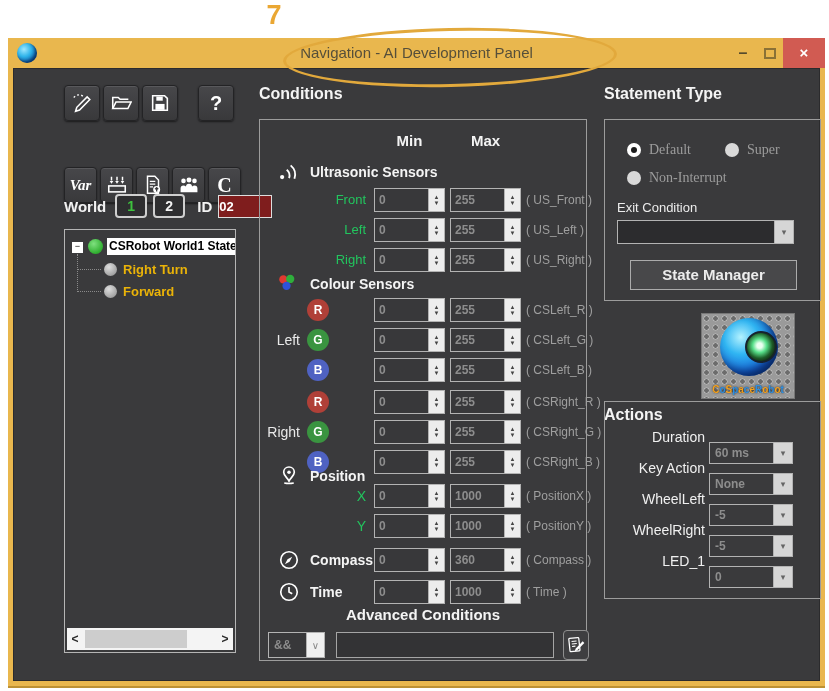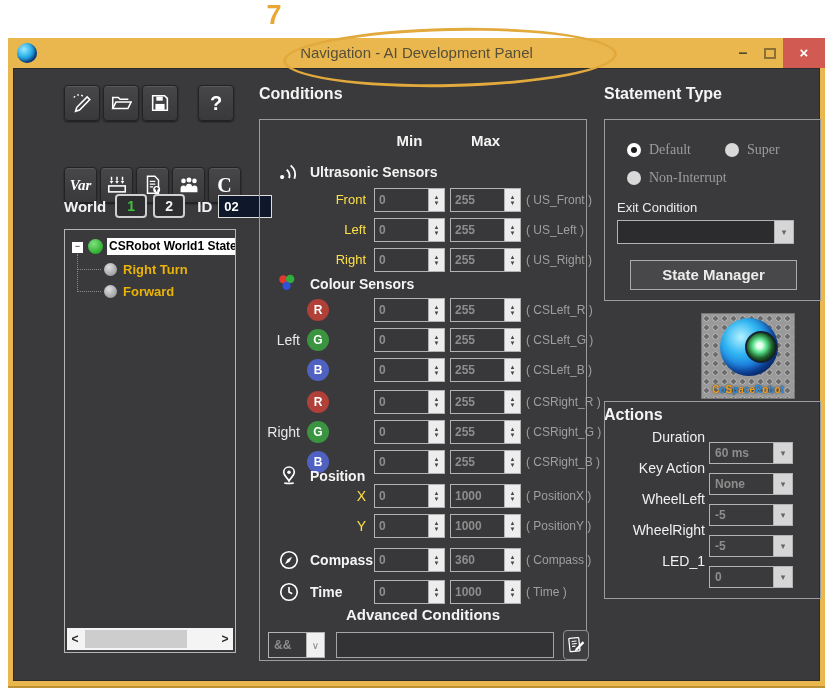--- a/index.html
+++ b/index.html
@@ -36,41 +36,41 @@
 .varbtn { font-family:"Liberation Serif",serif; font-style:italic; font-weight:bold; font-size:15px; }
 .cbtn { font-family:"Liberation Serif",serif; font-weight:bold; font-size:20px; }
 
 
 .worldrow { position:absolute; left:50px; top:124px; height:26px; display:flex; align-items:center; }
 .wlabel { font-size:15px; font-weight:bold; color:#f2f2f2; margin-right:9px; }
 .wbtn { width:32px; height:24px; background:#2e2e30; border:2px solid #cfcfcf; border-radius:4px; text-align:center; line-height:20px; font-size:14px; font-weight:bold; margin-right:6px; }
 .wbtn.on { color:#3ec23e; }
 .wbtn.off { color:#f2f2f2; }
 .idlabel { font-size:15px; font-weight:bold; color:#f2f2f2; margin:0 6px 0 6px; }
-.idfield { width:54px; height:23px; background:#0f172a; border:1px solid #dedede; color:#fff; font-size:13px; font-weight:bold; line-height:21px; padding-left:5px; }
+.idfield { width:54px; height:23px; background:#7f1d1d; border:1px solid #dedede; color:#fff; font-size:13px; font-weight:bold; line-height:21px; }
 
 
 .tree { position:absolute; left:50px; top:160px; width:172px; height:424px; border:1px solid #b5b5b5; background:#3a3a3c; }
 .expander { position:absolute; left:7px; top:12px; width:11px; height:11px; background:#fff; color:#000; font-size:9px; line-height:9px; text-align:center; }
 .gdot { position:absolute; left:23px; top:9px; width:15px; height:15px; border-radius:50%; background:radial-gradient(circle at 38% 32%, #7fe07f, #2fae2f 70%); }
 .rootlab { position:absolute; left:42px; top:8px; max-width:128px; background:#fff; color:#000; font-size:12px; font-weight:bold; line-height:17px; padding:0 2px; white-space:nowrap; overflow:hidden; }
 .cdot { position:absolute; width:13px; height:13px; border-radius:50%; background:radial-gradient(circle at 38% 32%, #dedede, #9f9f9f 75%); left:39px; }
 .clab { position:absolute; left:58px; font-size:13px; font-weight:bold; color:#eab308; }
 .tconn { position:absolute; border-left:1px dotted #8a8a8a; }
 .hscroll { position:absolute; left:2px; right:2px; bottom:2px; height:22px; background:#f4f4f4; }
 .sarrow { position:absolute; top:0; width:16px; height:22px; color:#2a2a2a; font-size:12px; font-weight:bold; text-align:center; line-height:22px; }
 .sthumb { position:absolute; left:18px; top:2px; width:102px; height:18px; background:#cdcdcd; }
 
 
 .gbox { position:absolute; border:1px solid #9c9c9c; }
 .h1 { position:absolute; font-size:16px; font-weight:bold; color:#f4f4f4; }
 
 
 .crow { position:absolute; left:0; width:100%; height:24px; }
-.rlabel { position:absolute; left:0; width:106px; text-align:right; font-size:13px; color:#fde047; line-height:24px; }
+.rlabel { position:absolute; left:0; width:106px; text-align:right; font-size:13px; color:#22c55e; line-height:24px; }
 .varl { position:absolute; left:266px; font-size:12px; color:#9f9f9f; line-height:24px; white-space:nowrap; }
 .spin { position:absolute; top:0; display:flex; width:71px; height:24px; border:1px solid #b3b3b3; background:#38383a; }
 .spin.mn { left:114px; } .spin.mx { left:190px; }
 .spin .sv { flex:1; font-size:12px; font-weight:bold; color:#8d8d8d; line-height:22px; padding-left:4px; overflow:hidden; }
 .spin .sb { width:16px; background:#ededed; border-left:1px solid #b3b3b3; display:flex; flex-direction:column; align-items:center; justify-content:center; gap:1px; }
 .spin .sb i { font-style:normal; font-size:6px; line-height:5px; color:#444; }
 .hdr { position:absolute; top:12px; width:71px; text-align:center; font-size:15px; font-weight:bold; color:#f4f4f4; }
 .sect { position:absolute; height:24px; left:0; width:100%; }
 .sicon { position:absolute; left:18px; top:1px; width:22px; height:22px; }
 .slab { position:absolute; left:50px; font-size:14px; font-weight:bold; color:#f4f4f4; line-height:24px; }

